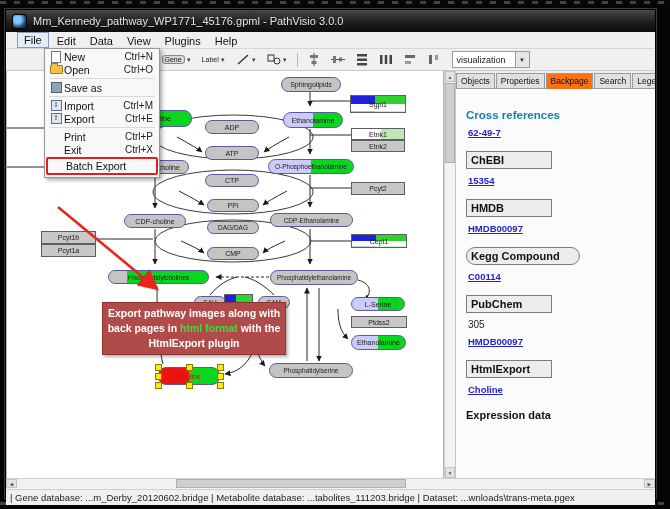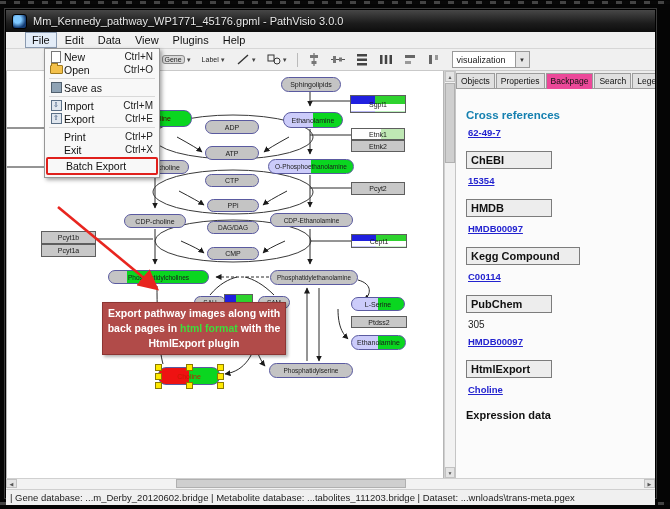--- a/index.html
+++ b/index.html
@@ -7,49 +7,49 @@
        font-family:"Liberation Sans", sans-serif;}
   .frame-tick{position:absolute;background:repeating-linear-gradient(to right,#777 0 6px,#0a0a0a 6px 14px);opacity:.55;}
   
   .win{position:absolute;left:5px;top:9px;width:649px;height:487px;background:#ececec;
        border:1px solid #000;box-shadow:0 0 0 1px #3a3a3a;}
   .titlebar{height:22px;background:linear-gradient(#474747,#1c1c1c 60%,#0d0d0d);display:flex;align-items:center;
             padding:0 6px;gap:6px;}
   .titlebar .app-ico{width:13px;height:13px;border-radius:3px;background:radial-gradient(circle at 35% 35%,#7ec8ff 0 30%,#123a72 70%);
             border:1px solid #000;flex:0 0 auto;}
   .titlebar .t{color:#e8e8e8;font-size:11px;text-shadow:0 1px 1px #000;white-space:nowrap;}
-  .menubar{height:16px;background:#f0f0f0;border-bottom:1px solid #d6d6d6;display:flex;align-items:center;
-           font-size:11px;color:#111;padding-left:18px;}
+  .menubar{height:16px;background:#f0f0f0;border-bottom:1px solid #d6d6d6;display:flex;align-items:flex-end;
+           font-size:11px;color:#111;padding-left:10px;}
   .menubar .mi{padding:1px 6px;margin:0 1px;}
   .menubar .mi.active{border:1px solid #8a9ab0;background:#e3ecf7;}
   .toolbar{height:21px;background:#f0f0f0;border-bottom:1px solid #c9c9c9;display:flex;align-items:center;
            font-size:9px;color:#222;padding-left:114px;gap:4px;}
   .combo{background:#fff;border:1px solid #9a9a9a;height:15px;display:flex;align-items:center;font-size:10px;}
   .combo .val{padding:0 4px;flex:1;white-space:nowrap;}
   .combo .dd{width:13px;height:100%;background:#e6e6e6;border-left:1px solid #9a9a9a;display:flex;align-items:center;justify-content:center;font-size:6px;color:#333;}
   .tbtn{height:16px;border:1px solid transparent;display:flex;align-items:center;gap:1px;padding:0 2px;font-size:8px;color:#222;}
   .tbtn .car{font-size:6px;color:#444;}
   .tsep{width:1px;height:14px;background:#bbb;margin:0 2px;}
   .tico{width:14px;height:13px;}
   
   .main{display:flex;height:407px;background:#ececec;}
   .canvas-wrap{position:relative;width:436px;height:407px;background:#fff;border:1px solid #b5b5b5;border-top:none;overflow:hidden;}
   .vscroll{width:10px;background:#f2f2f2;border-left:1px solid #d0d0d0;display:flex;flex-direction:column;align-items:center;}
   .vscroll .arr{width:10px;height:11px;background:#e4e4e4;border:1px solid #c2c2c2;font-size:5px;color:#555;display:flex;align-items:center;justify-content:center;box-sizing:border-box;}
   .vscroll .thumb{width:8px;height:78px;background:#cfcfcf;border:1px solid #b0b0b0;margin-top:1px;}
   .sidebar{flex:1;background:#fbfbfb;border-left:1px solid #c5c5c5;position:relative;overflow:hidden;}
   .tabs{display:flex;align-items:flex-end;height:17px;background:#ececec;padding-left:0;border-bottom:1px solid #9c9c9c;}
   .tab{font-size:8.5px;color:#111;padding:2px 4px;border:1px solid #9c9c9c;border-bottom:none;background:#e0e0e0;margin-right:1px;white-space:nowrap;}
-  .tab.active{background:#ec4899;padding-bottom:3px;margin-bottom:-1px;}
+  .tab.active{background:#f97316;padding-bottom:3px;margin-bottom:-1px;}
   .sb-content{padding:6px 10px 0 10px;}
   .xref-head{color:#1580b0;font-weight:bold;font-size:11.5px;margin:14px 0 0 0;}
   .sect{margin-top:0;}
   .sect .hd{box-sizing:border-box;border:1px solid #7c7c7c;background:#ededed;font-weight:bold;font-size:11px;color:#111;
             padding:2px 4px;width:86px;margin-top:13px;white-space:nowrap;}
-  .sect .hd.wide{width:114px;}
+  .sect .hd.wide{width:114px;border-radius:9px;}
   .sect .vl{font-size:9.5px;font-weight:bold;margin:6px 0 0 2px;}
   .sect .vl a{color:#2323cf;}
   .sect .vl .plain{color:#222;font-weight:normal;font-size:10px;}
   .expr-head{font-weight:bold;font-size:11px;color:#111;margin:14px 0 0 0;}
   
   .hscroll{height:10px;background:#f2f2f2;border-top:1px solid #d0d0d0;position:relative;}
   .hscroll .arr{position:absolute;top:0;width:11px;height:9px;background:#e4e4e4;border:1px solid #c2c2c2;font-size:5px;color:#555;
                 display:flex;align-items:center;justify-content:center;box-sizing:border-box;}
   .hscroll .thumb{position:absolute;left:170px;top:0;width:230px;height:9px;background:#cfcfcf;border:1px solid #b0b0b0;box-sizing:border-box;}
   .statusbar{height:15px;background:#f0f0f0;border-top:1px solid #cfcfcf;display:flex;align-items:center;

